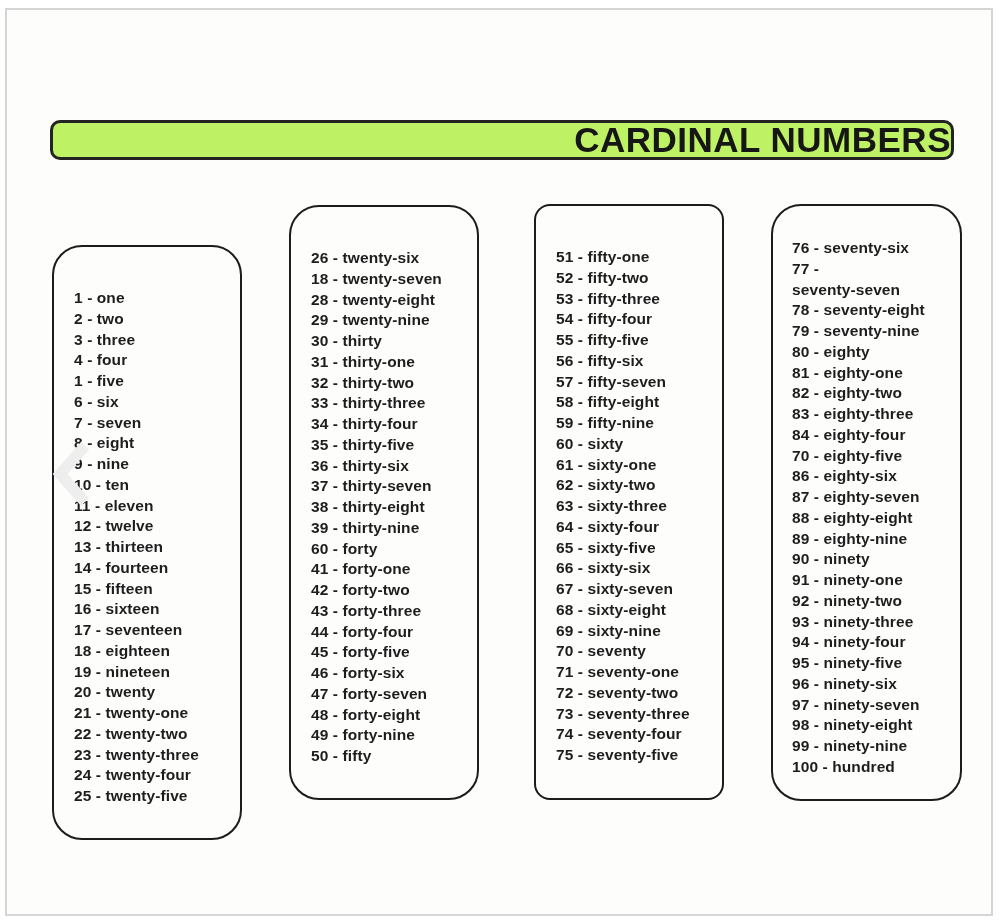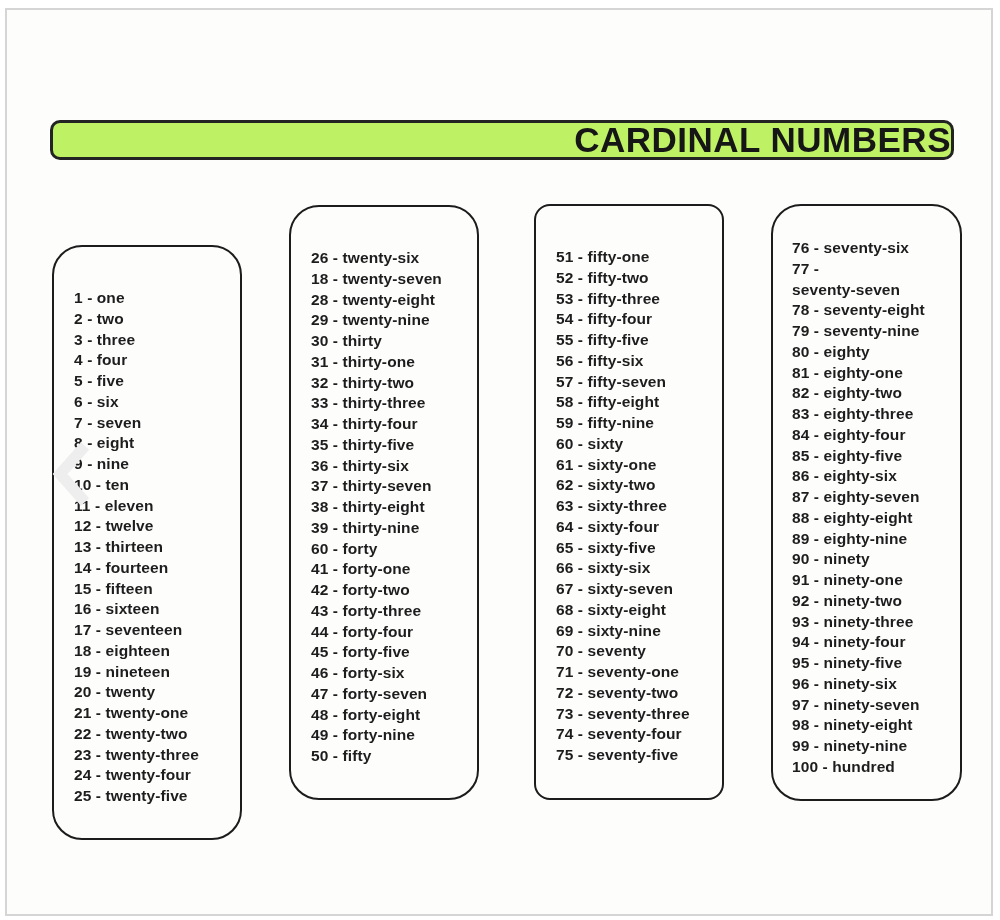--- a/index.html
+++ b/index.html
@@ -86,21 +86,21 @@
 
   <div class="title-box">
     <span class="title-text">CARDINAL NUMBERS</span>
   </div>
 
   <div class="col col1">
       <div class="num-line">1 - one</div>
       <div class="num-line">2 - two</div>
       <div class="num-line">3 - three</div>
       <div class="num-line">4 - four</div>
-      <div class="num-line">5 - five</div>
+      <div class="num-line">1 - five</div>
       <div class="num-line">6 - six</div>
       <div class="num-line">7 - seven</div>
       <div class="num-line">8 - eight</div>
       <div class="num-line">9 - nine</div>
       <div class="num-line">10 - ten</div>
       <div class="num-line">11 - eleven</div>
       <div class="num-line">12 - twelve</div>
       <div class="num-line">13 - thirteen</div>
       <div class="num-line">14 - fourteen</div>
       <div class="num-line">15 - fifteen</div>
@@ -173,21 +173,21 @@
       <div class="num-line">76 - seventy-six</div>
       <div class="num-line">77 -</div>
       <div class="num-line">seventy-seven</div>
       <div class="num-line">78 - seventy-eight</div>
       <div class="num-line">79 - seventy-nine</div>
       <div class="num-line">80 - eighty</div>
       <div class="num-line">81 - eighty-one</div>
       <div class="num-line">82 - eighty-two</div>
       <div class="num-line">83 - eighty-three</div>
       <div class="num-line">84 - eighty-four</div>
-      <div class="num-line">85 - eighty-five</div>
+      <div class="num-line">70 - eighty-five</div>
       <div class="num-line">86 - eighty-six</div>
       <div class="num-line">87 - eighty-seven</div>
       <div class="num-line">88 - eighty-eight</div>
       <div class="num-line">89 - eighty-nine</div>
       <div class="num-line">90 - ninety</div>
       <div class="num-line">91 - ninety-one</div>
       <div class="num-line">92 - ninety-two</div>
       <div class="num-line">93 - ninety-three</div>
       <div class="num-line">94 - ninety-four</div>
       <div class="num-line">95 - ninety-five</div>

